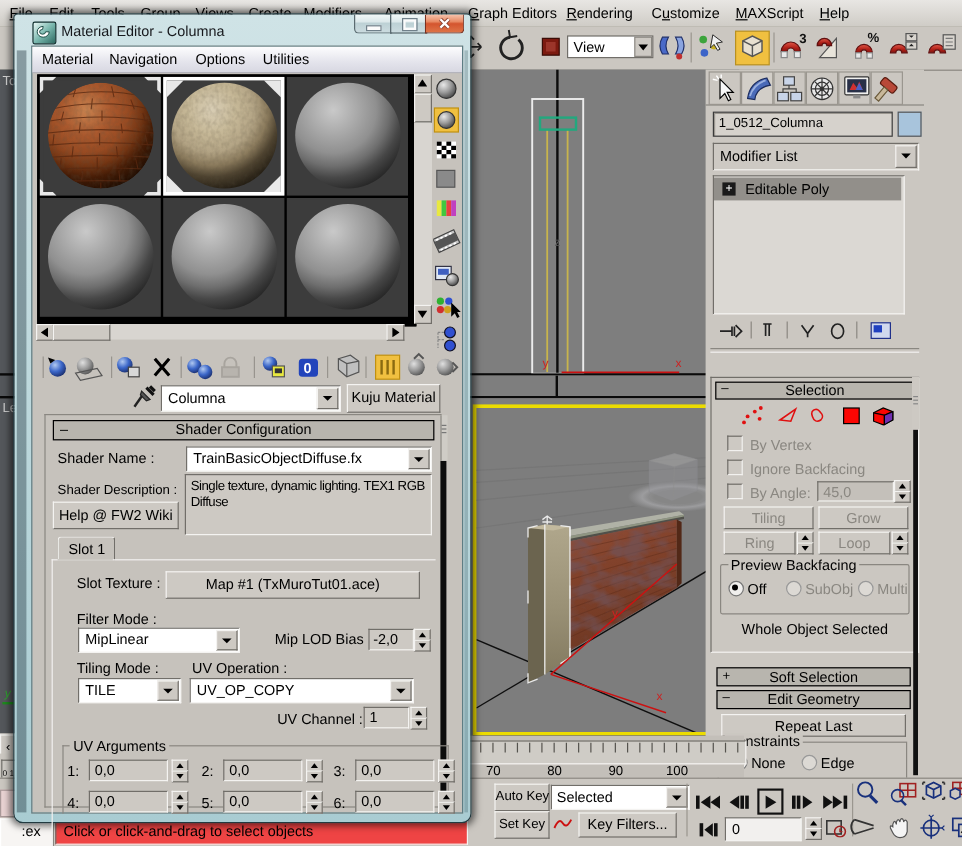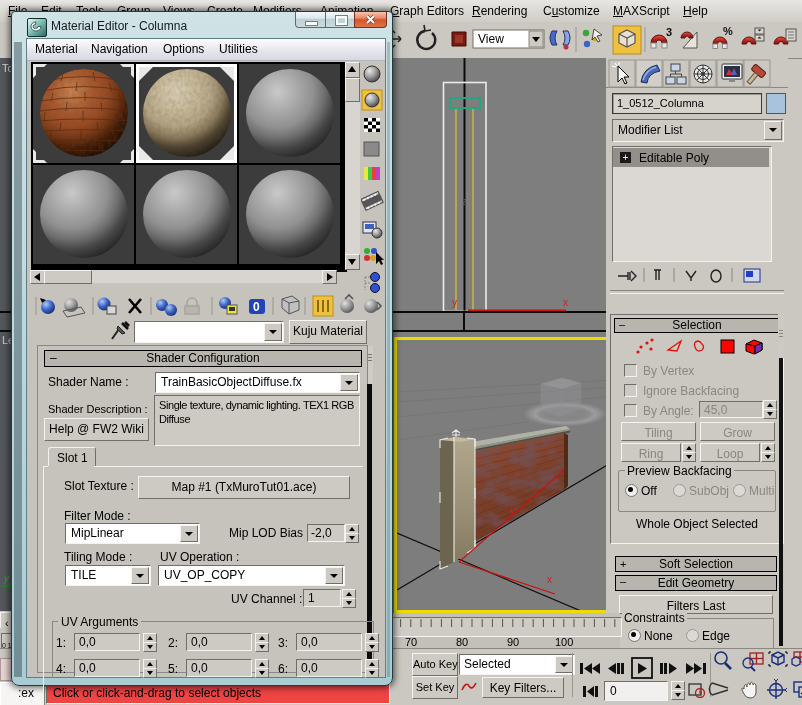--- a/index.html
+++ b/index.html
@@ -249,21 +249,21 @@
     <g stroke="#cc1111" stroke-width="1.2" fill="none">
       <line x1="62" y1="222" x2="167" y2="130"></line>
       <line x1="62" y1="222" x2="158" y2="254"></line>
     </g>
     <text x="113" y="174" font-size="10" fill="#cc2222" font-family="Liberation Sans">y</text>
     <text x="150" y="243" font-size="10" fill="#cc2222" font-family="Liberation Sans">x</text>
   </svg>
 </div>
 <div class="abs" style="left:394px;top:613px;width:223px;height:2px;background:#0a0a0a;"></div>
 
-<div class="abs" id="cpanel" style="left:606px;top:58px;width:182px;height:590px;background:#cbc7c1;">
+<div class="abs" id="cpanel" style="left:588px;top:58px;width:182px;height:590px;background:#cbc7c1;">
 
   <div class="abs" style="left:0;top:0;width:182px;height:31px;">
     <div class="abs" style="left:0;top:29px;width:182px;height:1px;background:#8a8781;"></div>
     <svg width="182" height="30" style="position:absolute;left:0;top:0;">
       <g stroke="#9a968f" fill="none">
         <rect x="3" y="2" width="26" height="27" fill="#cbc7c1"></rect>
         <rect x="30" y="2" width="26" height="27" fill="#d2cec8"></rect>
         <rect x="57" y="2" width="26" height="27" fill="#cbc7c1"></rect>
         <rect x="84" y="2" width="26" height="27" fill="#cbc7c1"></rect>
         <rect x="111" y="2" width="26" height="27" fill="#cbc7c1"></rect>
@@ -392,21 +392,21 @@
     <div class="abs" style="left:122px;top:169px;width:11px;height:11px;border-radius:50%;background:#dcd9d4;border:1px solid #999;"></div>
     <div class="abs t12 gray" style="left:138px;top:169px;">Multi</div>
     <div class="abs t12" style="left:0;top:202px;width:172px;text-align:center;">Whole Object Selected</div>
   </div>
 
   <div class="abs rolh" style="left:9px;top:498px;width:160px;height:14px;line-height:14px;">Soft Selection</div>
   <div class="abs" style="left:14px;top:500px;font-size:11px;color:#000;">+</div>
 
   <div class="abs rolh" style="left:9px;top:517px;width:160px;height:14px;line-height:14px;">Edit Geometry</div>
   <div class="abs" style="left:14px;top:517px;font-size:11px;color:#000;">–</div>
-  <div class="abs btn" style="left:13px;top:537px;width:152px;height:17px;text-align:center;"><span class="t12" style="line-height:17px;">Filters Last</span></div>
+  <div class="abs btn" style="left:13px;top:537px;width:152px;height:17px;text-align:center;"><span class="t12" style="line-height:17px;">Repeat Last</span></div>
   <div class="abs" style="left:10px;top:560px;width:156px;height:30px;border:1px solid #8a8781;border-top:1px solid #8a8781;"></div>
   <div class="abs t12" style="left:16px;top:553px;background:#cbc7c1;padding:0 2px;">Constraints</div>
   <div class="abs" style="left:22px;top:571px;width:11px;height:11px;border-radius:50%;background:#f0efed;border:1px solid #777;"></div>
   <div class="abs" style="left:25px;top:574px;width:5px;height:5px;border-radius:50%;background:#000;"></div>
   <div class="abs t12" style="left:38px;top:571px;">None</div>
   <div class="abs" style="left:80px;top:571px;width:11px;height:11px;border-radius:50%;background:#dcd9d4;border:1px solid #999;"></div>
   <div class="abs t12" style="left:96px;top:571px;">Edge</div>
 
   <div class="abs" style="left:173px;top:300px;width:4px;height:288px;background:#111;"></div>
   <div class="abs" style="left:172px;top:256px;width:6px;height:44px;background:#cdc9c3;"></div>
@@ -821,20 +821,21 @@
       <circle cx="344" cy="13" r="7" fill="url(#gball)"></circle>
           <path d="M350 9 L354 13 L350 17" fill="none" stroke="#555" stroke-width="1.6"></path>
     </svg>
 
     <svg class="abs" style="left:82px;top:281px;" width="26" height="22">
       <path d="M3 19 L10 9" stroke="#222" stroke-width="2" fill="none"></path>
       <path d="M9 6 L16 13 L13 14 L8 9 Z" fill="#555" stroke="#222" stroke-width="1"></path>
       <path d="M13 3 L19 9 M16 2 L20 6" stroke="#111" stroke-width="2.6"></path>
     </svg>
     <div class="abs combo" style="left:107px;top:282px;width:148px;height:20px;background:#fff;">
+      <div class="t12" style="padding:3px 0 0 5px;">Columna</div>
           <div class="carr"></div>
     </div>
     <div class="abs btn" style="left:262px;top:281px;width:76px;height:22px;text-align:center;"><span class="t12" style="line-height:21px;">Kuju Material</span></div>
 
     <div class="abs" style="left:10px;top:306px;width:330px;height:326px;border:1px solid #8a8781;border-right:none;background:#c6c2bc;"></div>
     <div class="abs" style="left:340px;top:345px;width:5px;height:288px;background:#0c0c0c;"></div>
     <div class="abs" style="left:340px;top:307px;width:5px;height:38px;background:#cfccc6;border-left:1px solid #8a8781;"></div>
     <div class="abs" style="left:341px;top:315px;width:4px;height:1px;background:#777;box-shadow:0 3px 0 #777,0 6px 0 #777;"></div>
 
     <div class="rolh abs" style="left:17px;top:311px;width:316px;height:15px;line-height:15px;">Shader Configuration</div>

